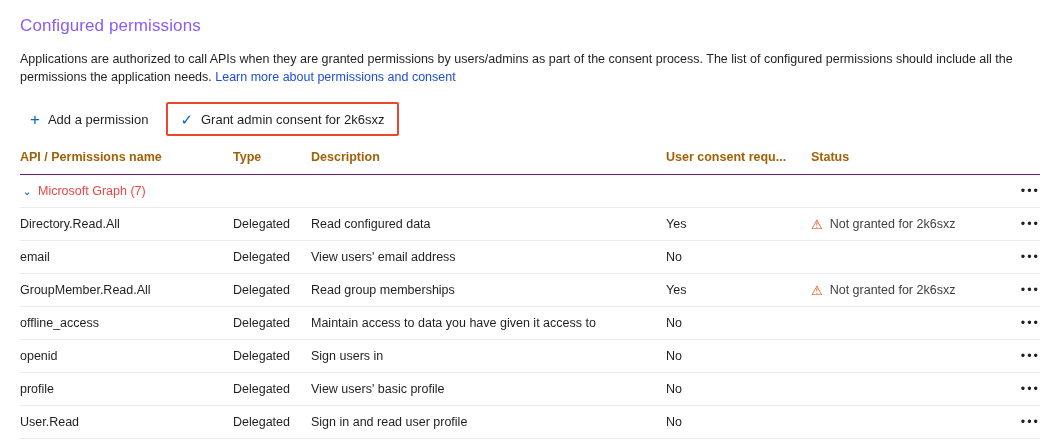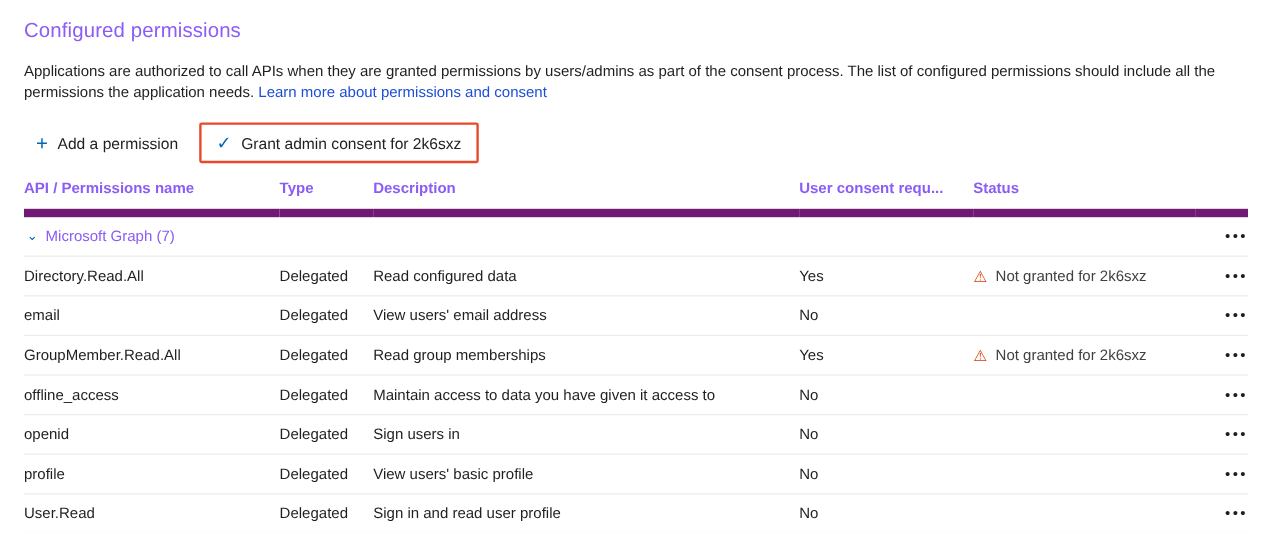--- a/index.html
+++ b/index.html
@@ -84,23 +84,23 @@
   table.perm-table {
     margin: 14px 0 0 20px;
     width: 1020px;
     border-collapse: collapse;
     table-layout: fixed;
   }
   table.perm-table th {
     text-align: left;
     font-size: 12.5px;
     font-weight: 600;
-    color: #8b5cf6;
+    color: #a16207;
     padding: 0 0 10px 0;
-    border-bottom: 7px solid #701a75;
+    border-bottom: 1px solid #701a75;
     vertical-align: bottom;
   }
   table.perm-table td {
     font-size: 12.5px;
     color: #201f1e;
     padding: 9px 0 9px 0;
     border-bottom: 1px solid #edebe9;
     vertical-align: middle;
     height: 14px;
   }
@@ -124,21 +124,21 @@
     margin-right: 4px;
     display: inline-block;
     position: relative;
     color: #0067b8;
     font-size: 11px;
     line-height: 14px;
     text-align: center;
     cursor: pointer;
   }
   .group-label {
-    color: #8b5cf6;
+    color: #ef4444;
     cursor: pointer;
     font-size: 12.5px;
   }
 
   .perm-name {
     color: #0067b8;
     padding-left: 33px;
     cursor: pointer;
   }
 

